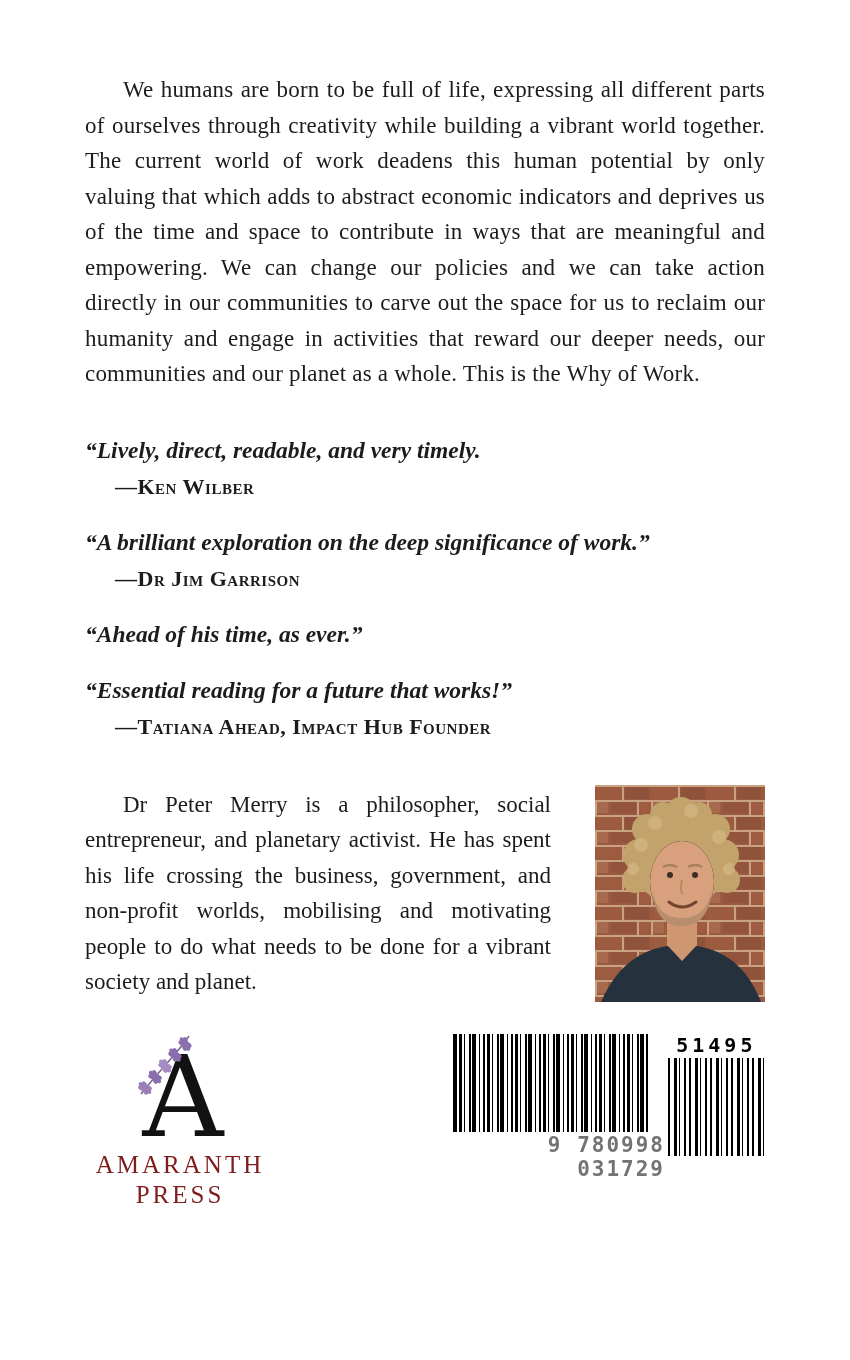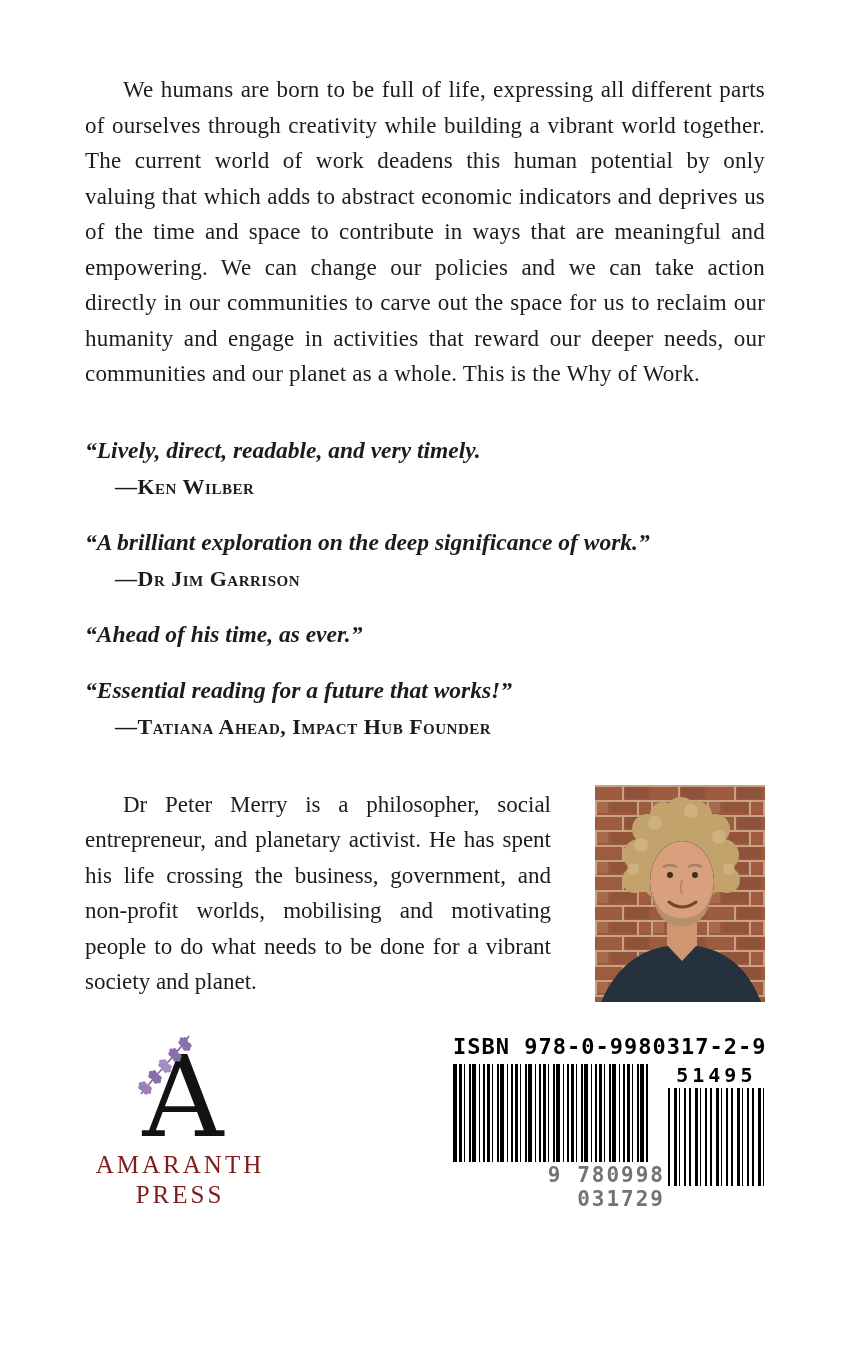--- a/index.html
+++ b/index.html
@@ -295,21 +295,20 @@
                 </g>
             </g>
           </g>
         </svg>
       </div>
       <div class="pub-name">AMARANTH</div>
       <div class="pub-name">PRESS</div>
     </div>
 
     <div class="barcode">
-      <div class="isbn-label">ISBN 978-0-9980317-2-9</div>
       <div class="bars-row">
         <div class="main-bars"></div>
         <div class="addon">
           <div class="addon-number">51495</div>
           <div class="addon-bars"></div>
         </div>
       </div>
       <div class="digits">9 780998 031729</div>
     </div>
 

